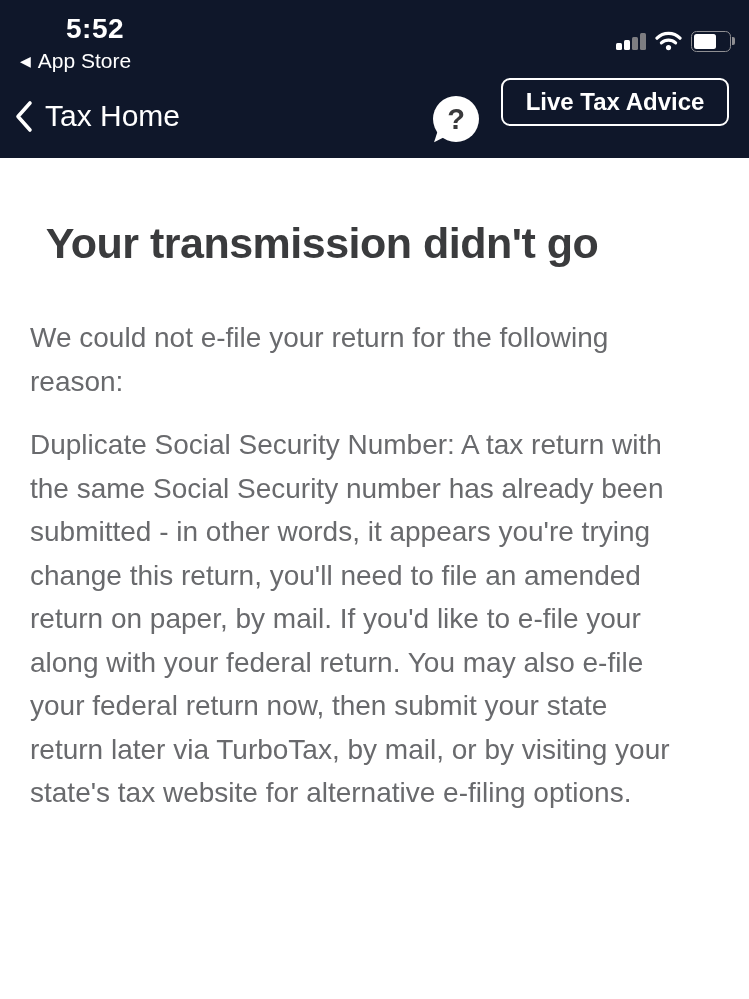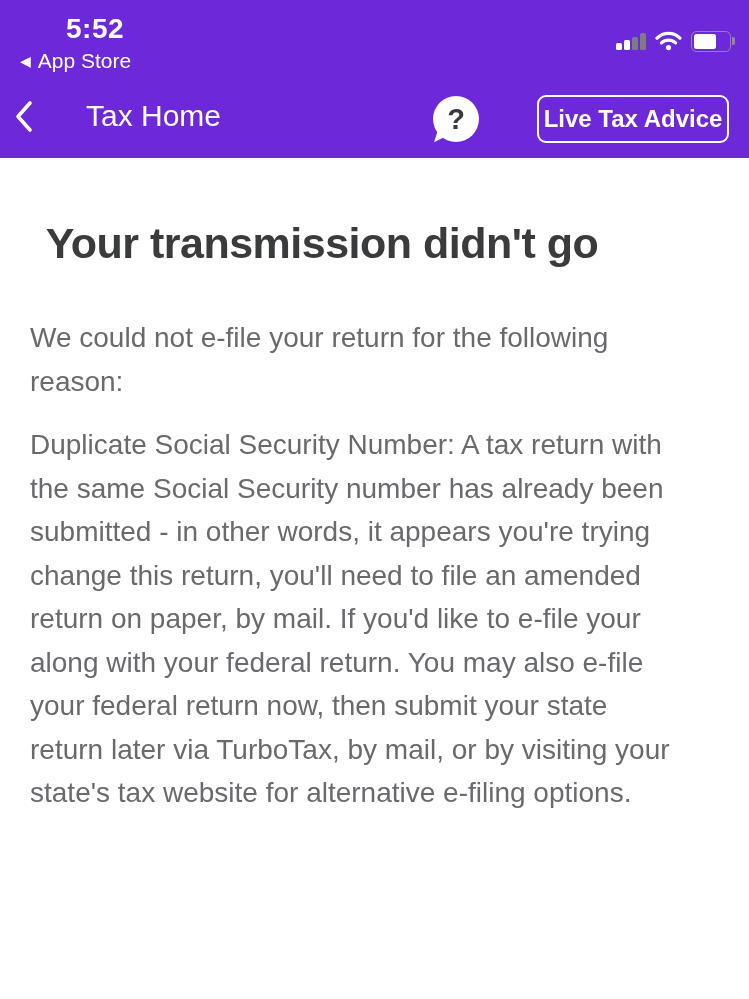--- a/index.html
+++ b/index.html
@@ -7,21 +7,21 @@
   body {
     font-family:"Liberation Sans", sans-serif;
     background:#ffffff;
     width:749px; height:999px;
     position:relative; overflow:hidden;
   }
 
   
   .header {
     position:absolute; top:0; left:0; width:749px; height:158px;
-    background:#6d28d9; color:#ffffff;
+    background:#0f172a; color:#ffffff;
   }
 
   .time {
     position:absolute; top:13px; left:66px;
     font-size:28px; font-weight:700; letter-spacing:0.5px; color:#fff;
   }
   .back-app {
     position:absolute; top:49px; left:20px;
     font-size:21px; color:#fff; display:flex; align-items:center; gap:7px;
     cursor:default;
@@ -49,42 +49,42 @@
     width:3px; height:8px; background:#8e8e92; margin-left:1.5px;
     border-radius:0 2px 2px 0;
   }
 
   
   .nav-back {
     position:absolute; top:99px; left:14px;
     display:flex; align-items:center; gap:12px; color:#fff; cursor:default;
   }
   .nav-back svg { display:block; }
-  .nav-back .label { font-size:30px; font-weight:400;margin-left:41px; }
+  .nav-back .label { font-size:30px; font-weight:400; }
 
   .help-bubble {
     position:absolute; top:96px; left:433px;
     width:46px; height:46px; background:#ffffff; border-radius:50%;
     display:flex; align-items:center; justify-content:center; cursor:default;
   }
   .help-bubble .tail {
     position:absolute; bottom:-3px; left:3px;
     width:0; height:0;
     border-top:15px solid #ffffff;
     border-right:15px solid transparent;
     transform:rotate(18deg);
   }
   .help-bubble .q {
     position:relative; z-index:1;
     font-size:29px; font-weight:800; color:#3a3a3c;
   }
 
   .live-btn {
-    position:absolute; top:95px; right:20px;
-    width:192px; height:48px;
+    position:absolute; top:78px; right:20px;
+    width:228px; height:48px;
     border:2.5px solid #ffffff; border-radius:9px;
     background:transparent; color:#ffffff;
     font-family:"Liberation Sans", sans-serif;
     font-size:24px; font-weight:600;
     display:flex; align-items:center; justify-content:center;
     cursor:default;
   }
 
   
   .main { position:absolute; top:158px; left:0; width:644px; }

